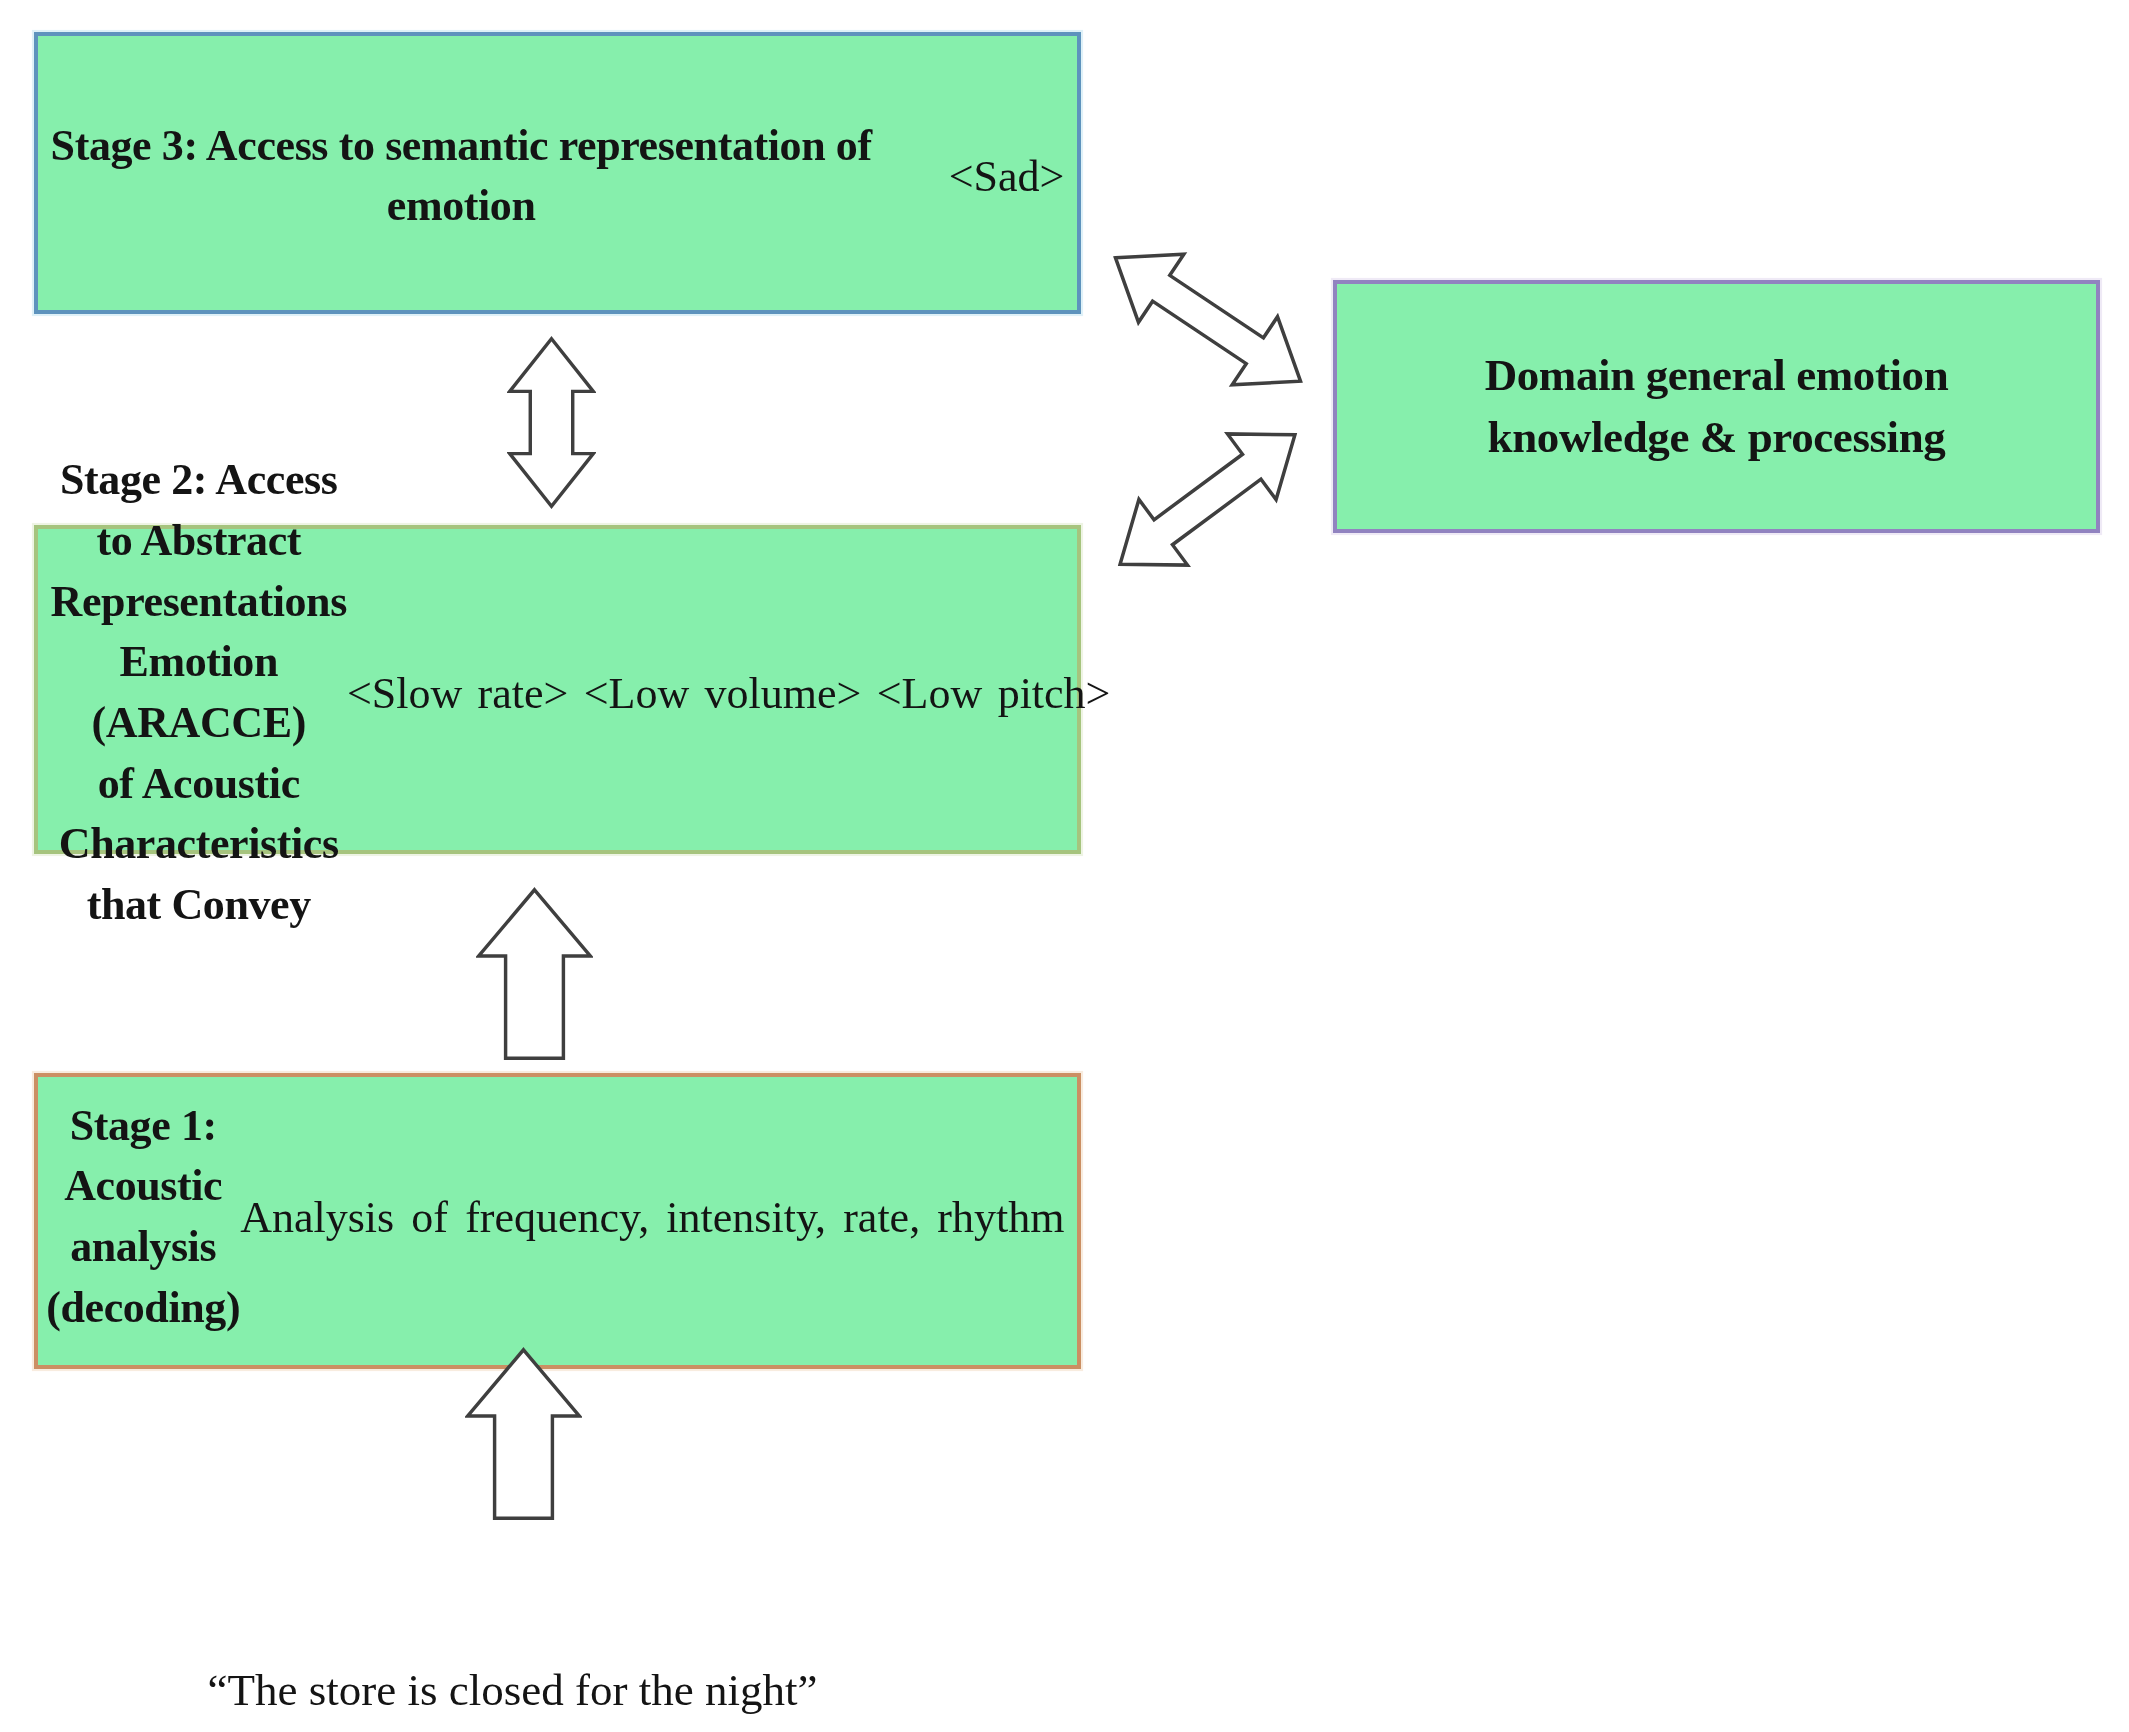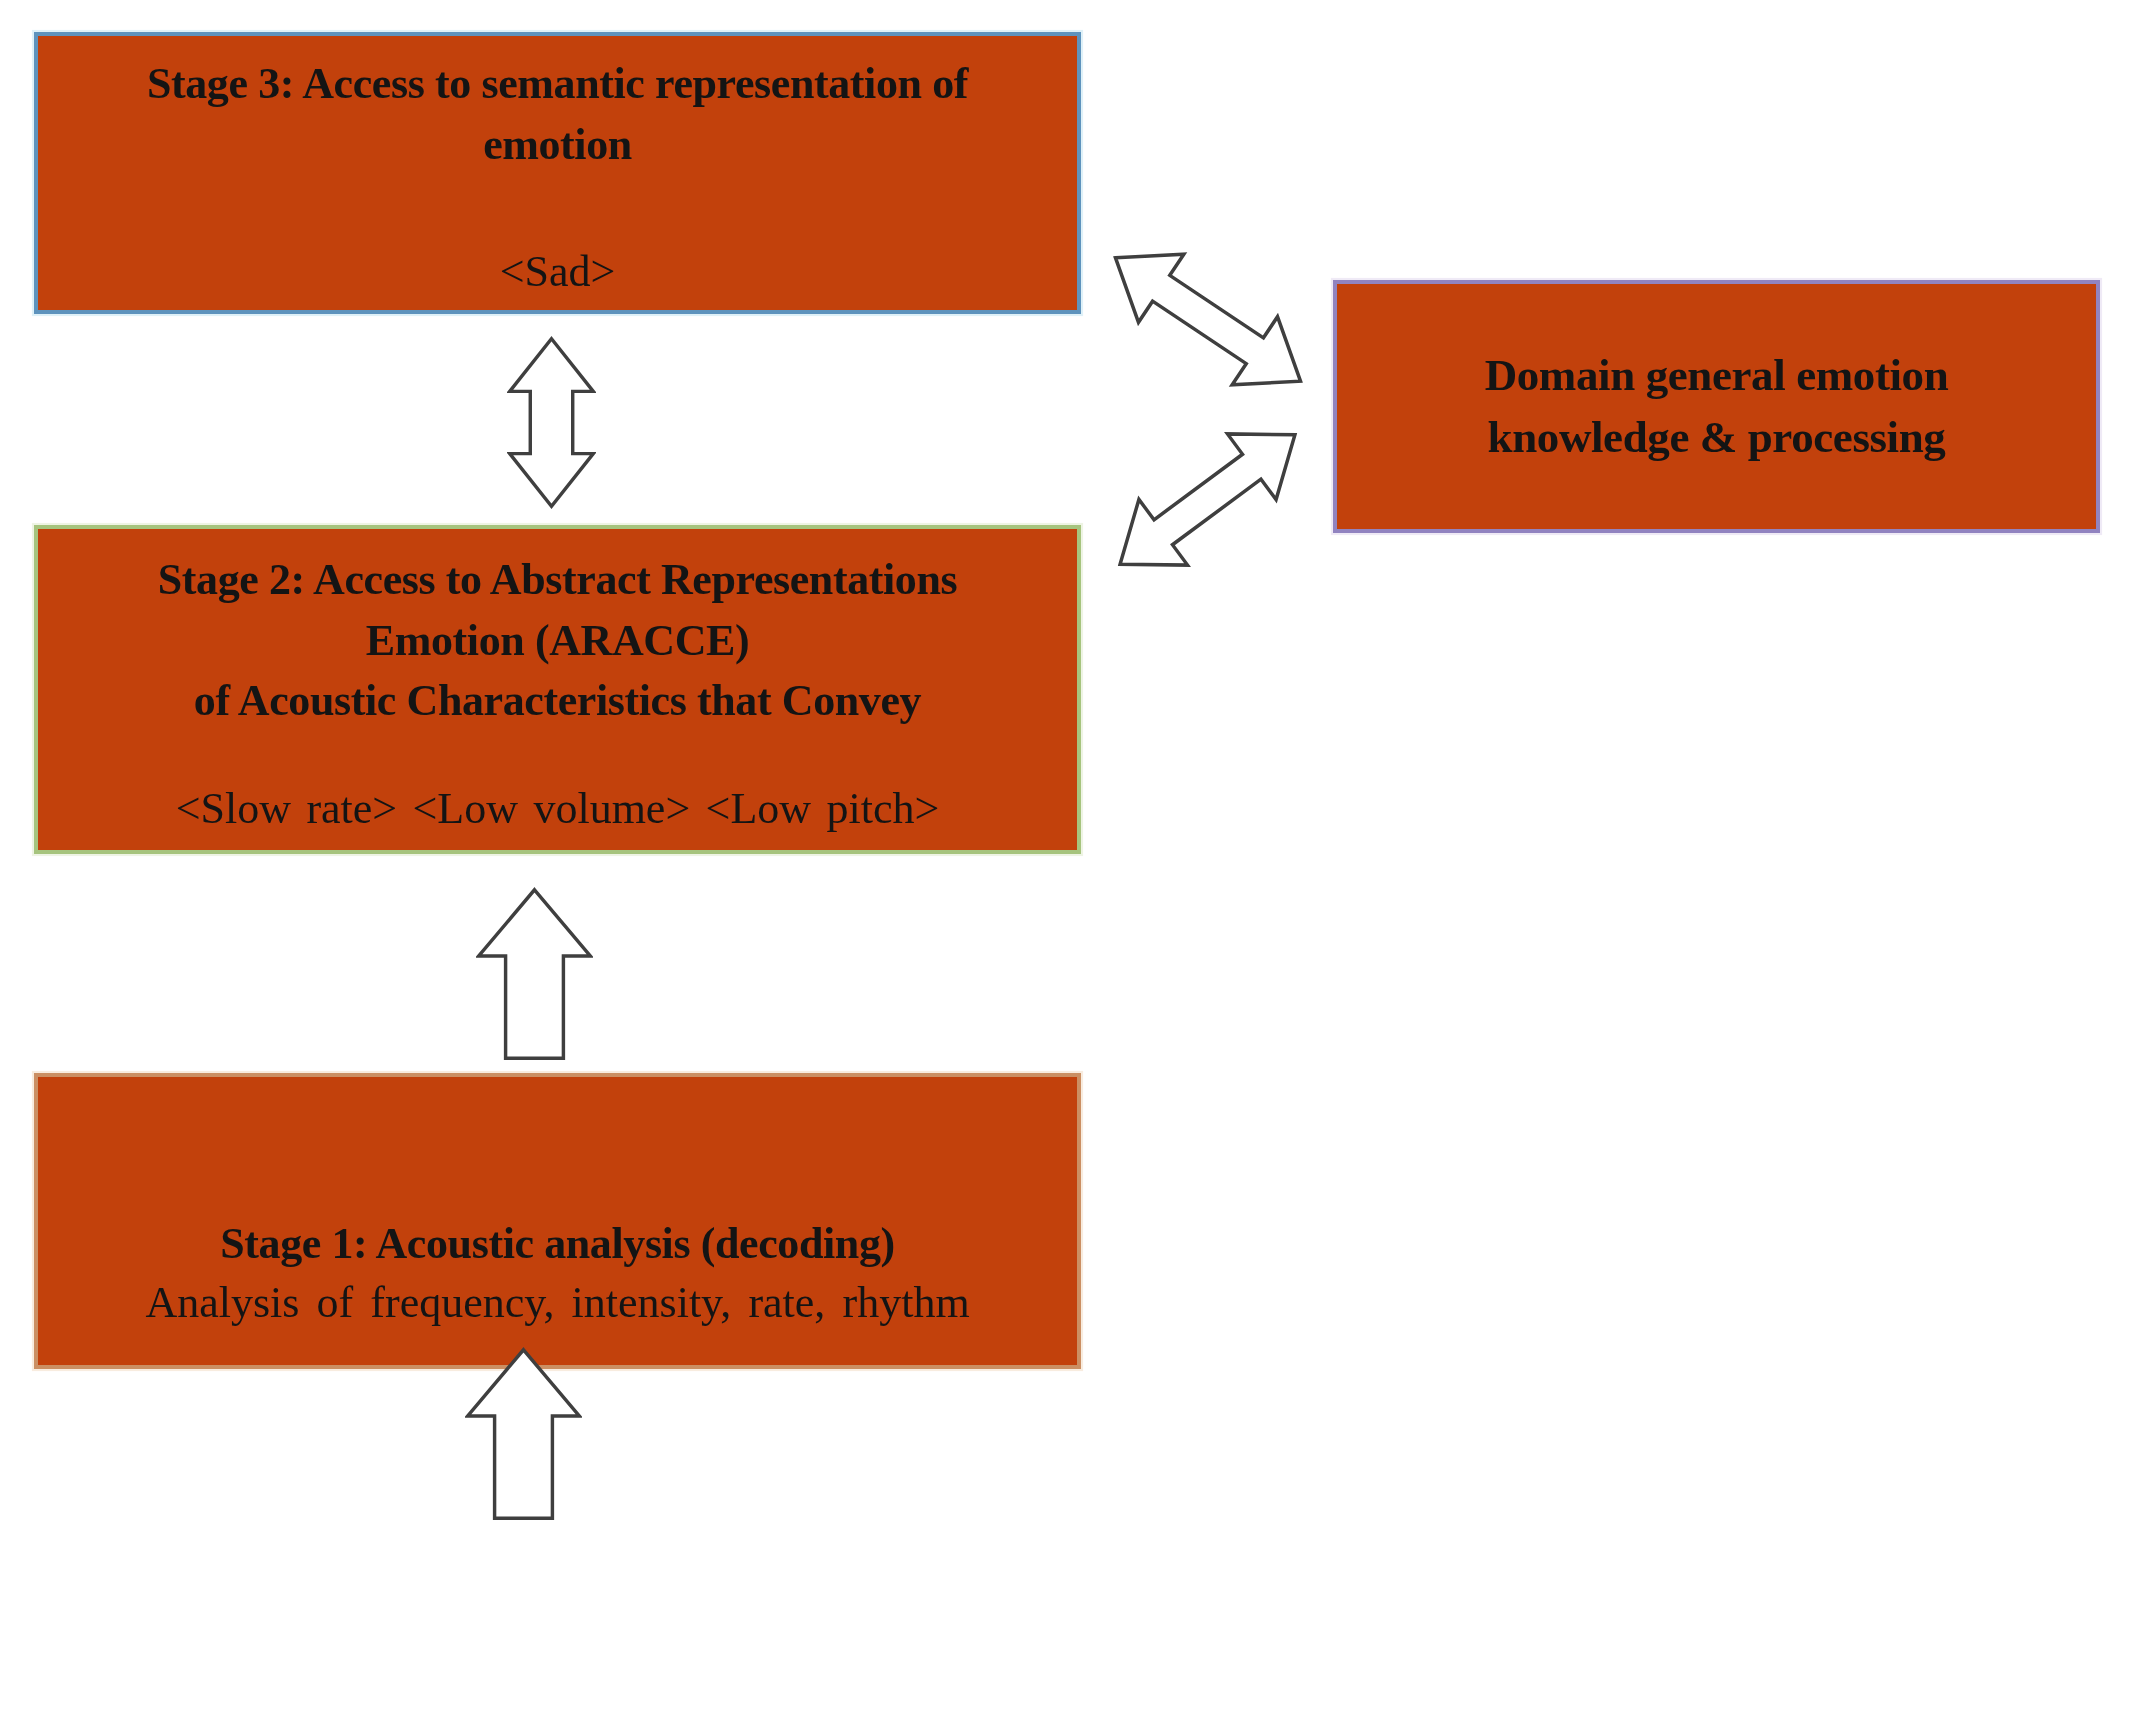--- a/index.html
+++ b/index.html
@@ -8,24 +8,24 @@
     position:relative;
     width:2129px;
     height:1732px;
     background:#ffffff;
     font-family:"Liberation Serif","DejaVu Serif",serif;
     color:#141414;
     overflow:hidden;
   }
   .box{
     position:absolute;
-    background:#c2410c;
+    background:#86efac;
     border:4.2px solid #888;
     display:flex;
-    flex-direction:column;
+    flex-direction:row;
     align-items:center;
   }
   .box-stage3{left:34px;top:32px;width:1047px;height:282px;padding:18px 12.6px 11.2px 12.6px;justify-content:space-between;box-shadow:0 0 0 2.1px #dff1f8;}
   .box-stage2{left:34px;top:525px;width:1047px;height:329px;padding:21px 12.6px 14px 12.6px;justify-content:space-between;box-shadow:0 0 0 2.1px #eef4e4;}
   .box-stage1{left:34px;top:1073px;width:1047px;height:296px;padding:27px 12.6px 35px 12.6px;justify-content:flex-end;box-shadow:0 0 0 2.1px #f8ecdf;}
   .box-domain{left:1333px;top:280px;width:767px;height:253px;justify-content:center;box-shadow:0 0 0 2.1px #efeaf6;align-items:center;}
   .box-title{
     font-weight:bold;
     font-size:44px;
     line-height:1.38;
@@ -130,15 +130,16 @@
       <polygon points="4,66 82,8 82,44 242,44 242,8 320,66 242,124 242,88 82,88 82,124" fill="#ffffff" stroke-width="5" stroke-linejoin="miter" style="stroke: rgb(63, 63, 63);"></polygon>
     </svg>
   </div>
 
   <div class="arrow arrow-diag-bottom">
     <svg viewBox="0 0 324 132" preserveAspectRatio="none">
       <polygon points="4,66 82,8 82,44 242,44 242,8 320,66 242,124 242,88 82,88 82,124" fill="#ffffff" stroke-width="5" stroke-linejoin="miter" style="stroke: rgb(63, 63, 63);"></polygon>
     </svg>
   </div>
 
+  <div class="label-quote">“The store is closed for the night”</div>
 
 </div>
 
 
 </body></html>

